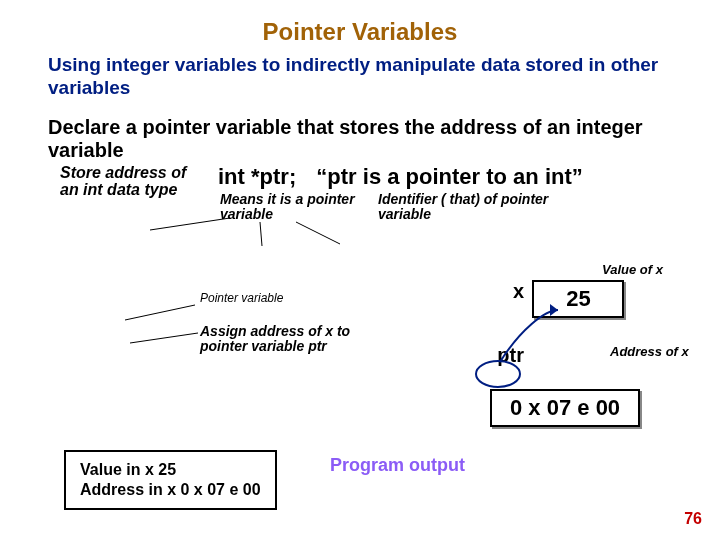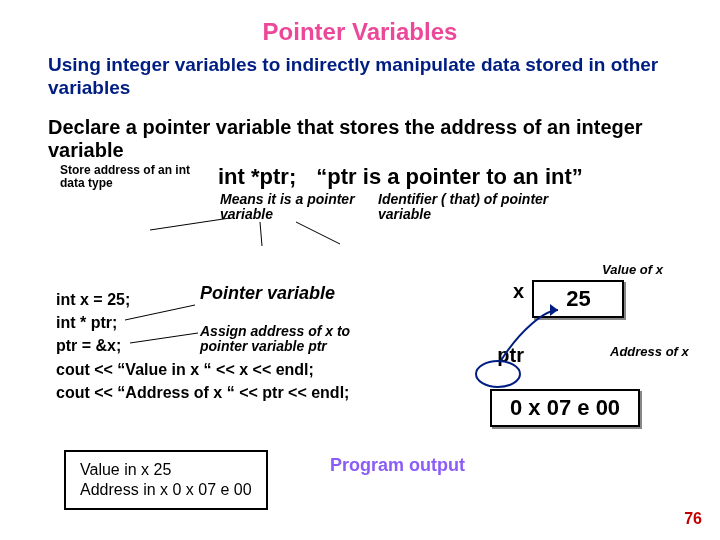--- a/index.html
+++ b/index.html
@@ -13,21 +13,21 @@
     overflow: hidden;
   }
   .slide {
     position: relative;
     width: 720px;
     height: 540px;
     box-sizing: border-box;
     padding: 12px 48px 0 48px;
   }
   .title {
-    color: #ec4899;
+    color: #a16207;
     font-weight: bold;
     font-size: 24px;
     text-align: center;
     margin-top: 6px;
     margin-bottom: 8px;
   }
   .lead {
     color: #001e82;
     font-weight: bold;
     font-size: 19px;
@@ -56,21 +56,22 @@
   }
   .decl .kw { color: #000; }
   .decl .quote { color: #000; margin-left: 14px; }
   .ann-left {
     position: absolute;
     left: 12px;
     top: 0;
     width: 140px;
     color: #000;
     font-weight: bold;
-    font-size: 12px;
+    font-style: italic;
+    font-size: 16px;
     line-height: 1.1;
   }
   .ann-mid {
     position: absolute;
     left: 172px;
     top: 28px;
     width: 150px;
     color: #000;
     font-weight: bold;
     font-style: italic;
@@ -93,24 +94,24 @@
     left: 56px;
     top: 288px;
     font-weight: bold;
     font-size: 16px;
     line-height: 1.45;
     color: #000;
   }
   .pv-ann {
     position: absolute;
     left: 200px;
-    top: 284px;
-    font-weight: bold;
-    font-style: italic;
-    font-size: 18px;
+    top: 292px;
+    font-weight: normal;
+    font-style: italic;
+    font-size: 12px;
     width: 200px;
     line-height: 1.1;
   }
   .assign-ann {
     position: absolute;
     left: 200px;
     top: 324px;
     font-weight: bold;
     font-style: italic;
     font-size: 14px;
@@ -147,21 +148,21 @@
     font-style: italic;
     font-size: 13px;
     position: absolute;
   }
   .outbox {
     position: absolute;
     left: 64px;
     top: 450px;
     border: 2px solid #000;
     padding: 8px 14px;
-    font-weight: normal;
+    font-weight: bold;
     font-size: 16px;
     line-height: 1.25;
   }
   .progout {
     position: absolute;
     left: 330px;
     top: 455px;
     color: #8b5cf6;
     font-weight: bold;
     font-size: 18px;
@@ -196,27 +197,20 @@
   <div class="declrow">
     <div class="ann-left">Store address of an int data type</div>
     <div class="decl">
       <span class="kw">int *ptr;</span>
       <span class="quote">“ptr is a pointer to an int”</span>
     </div>
     <div class="ann-mid">Means it is a pointer variable</div>
     <div class="ann-right">Identifier ( that) of pointer variable</div>
   </div>
 
-  <div class="codeblock">
-    <div>int x = 25;</div>
-    <div>int * ptr;</div>
-    <div>ptr = &amp;x;</div>
-    <div>cout &lt;&lt; “Value in x “ &lt;&lt; x &lt;&lt; endl;</div>
-    <div>cout &lt;&lt; “Address of x “ &lt;&lt; ptr &lt;&lt; endl;</div>
-  </div>
 
   <div class="pv-ann">Pointer variable</div>
   <div class="assign-ann">Assign address of x to pointer variable ptr</div>
 
   <div class="boxes">
     <div style="position:relative; margin-bottom:26px;">
       <span class="varlabel">x</span>
       <span class="valbox">25</span>
       <span class="sideann" style="left:112px; top:-18px;">Value of x</span>
     </div>

